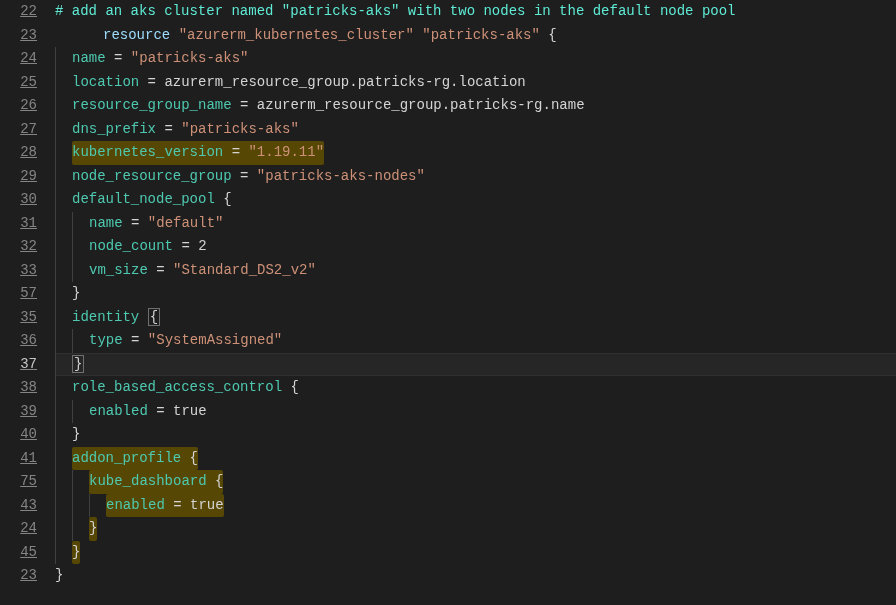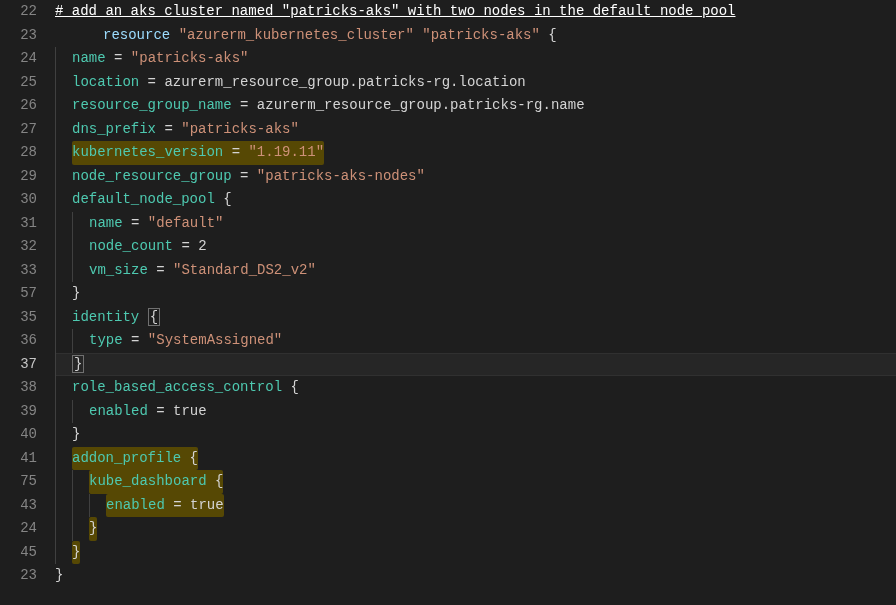--- a/index.html
+++ b/index.html
@@ -14,20 +14,21 @@
       overflow: hidden;
       display: flex;
     }
     .gutter {
       width: 55px;
       text-align: right;
       padding-right: 18px;
       color: #858585;
       user-select: none;
       flex-shrink: 0;
+      text-decoration: underline;
     }
     .gutter .ln {
       height: 23.5px;
     }
     .gutter .ln.active {
       color: #c6c6c6;
       margin-left: 16px;
     }
     .code {
       flex: 1;
@@ -42,21 +43,21 @@
       background: rgba(255,255,255,0.04);
       box-shadow: inset 0 1px 0 #303030, inset 0 -1px 0 #303030;
     }
     .indent-guide {
       display: inline-block;
       border-left: 1px solid #404040;
       height: 23.5px;
       vertical-align: top;
       width: 17px;
     }
-    .comment { color: #ffffff; text-decoration: underline; }
+    .comment { color: #5eead4; }
     .keyword { color: #9cdcfe; margin-left: 48px; }
     .string  { color: #ce9178; }
     .punct   { color: #d4d4d4; }
     .member  { color: #d4d4d4; }
     .propname { color: #4ec9b0; }
     .boollit { color: #d4d4d4; }
     .hl {
       background: rgba(96,80,0,0.85);
       display: inline-block;
       border-radius: 2px;

